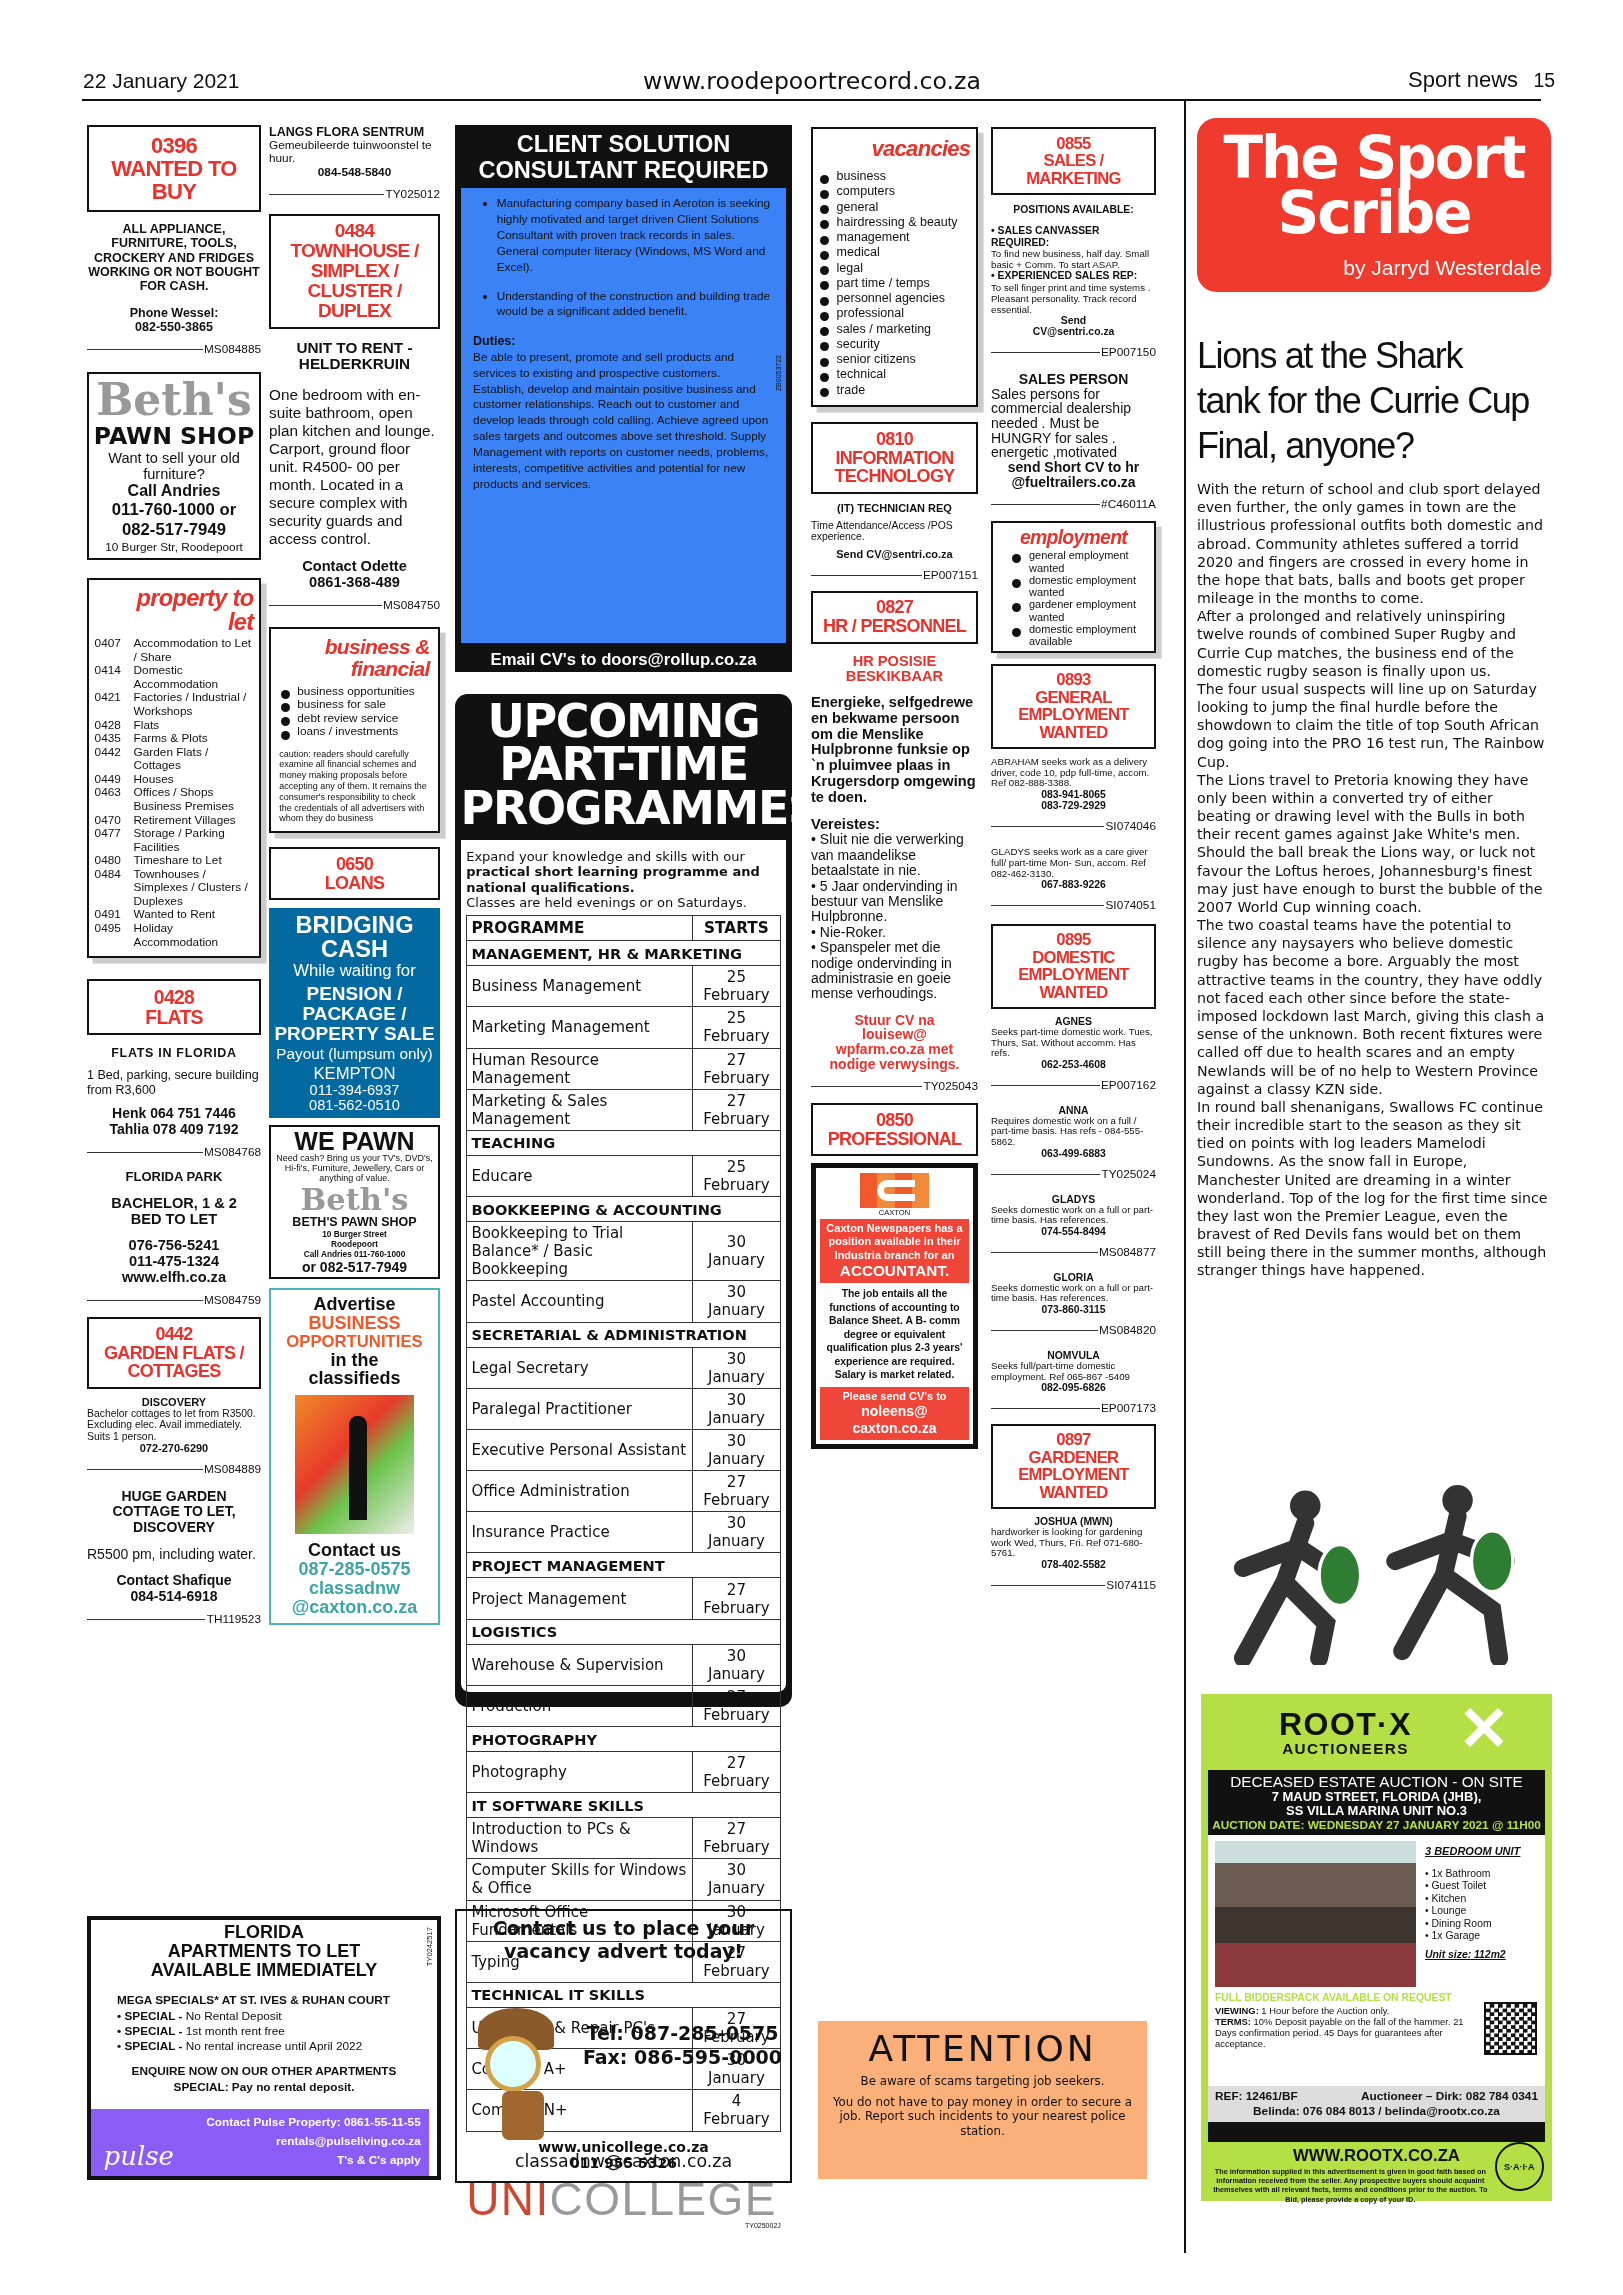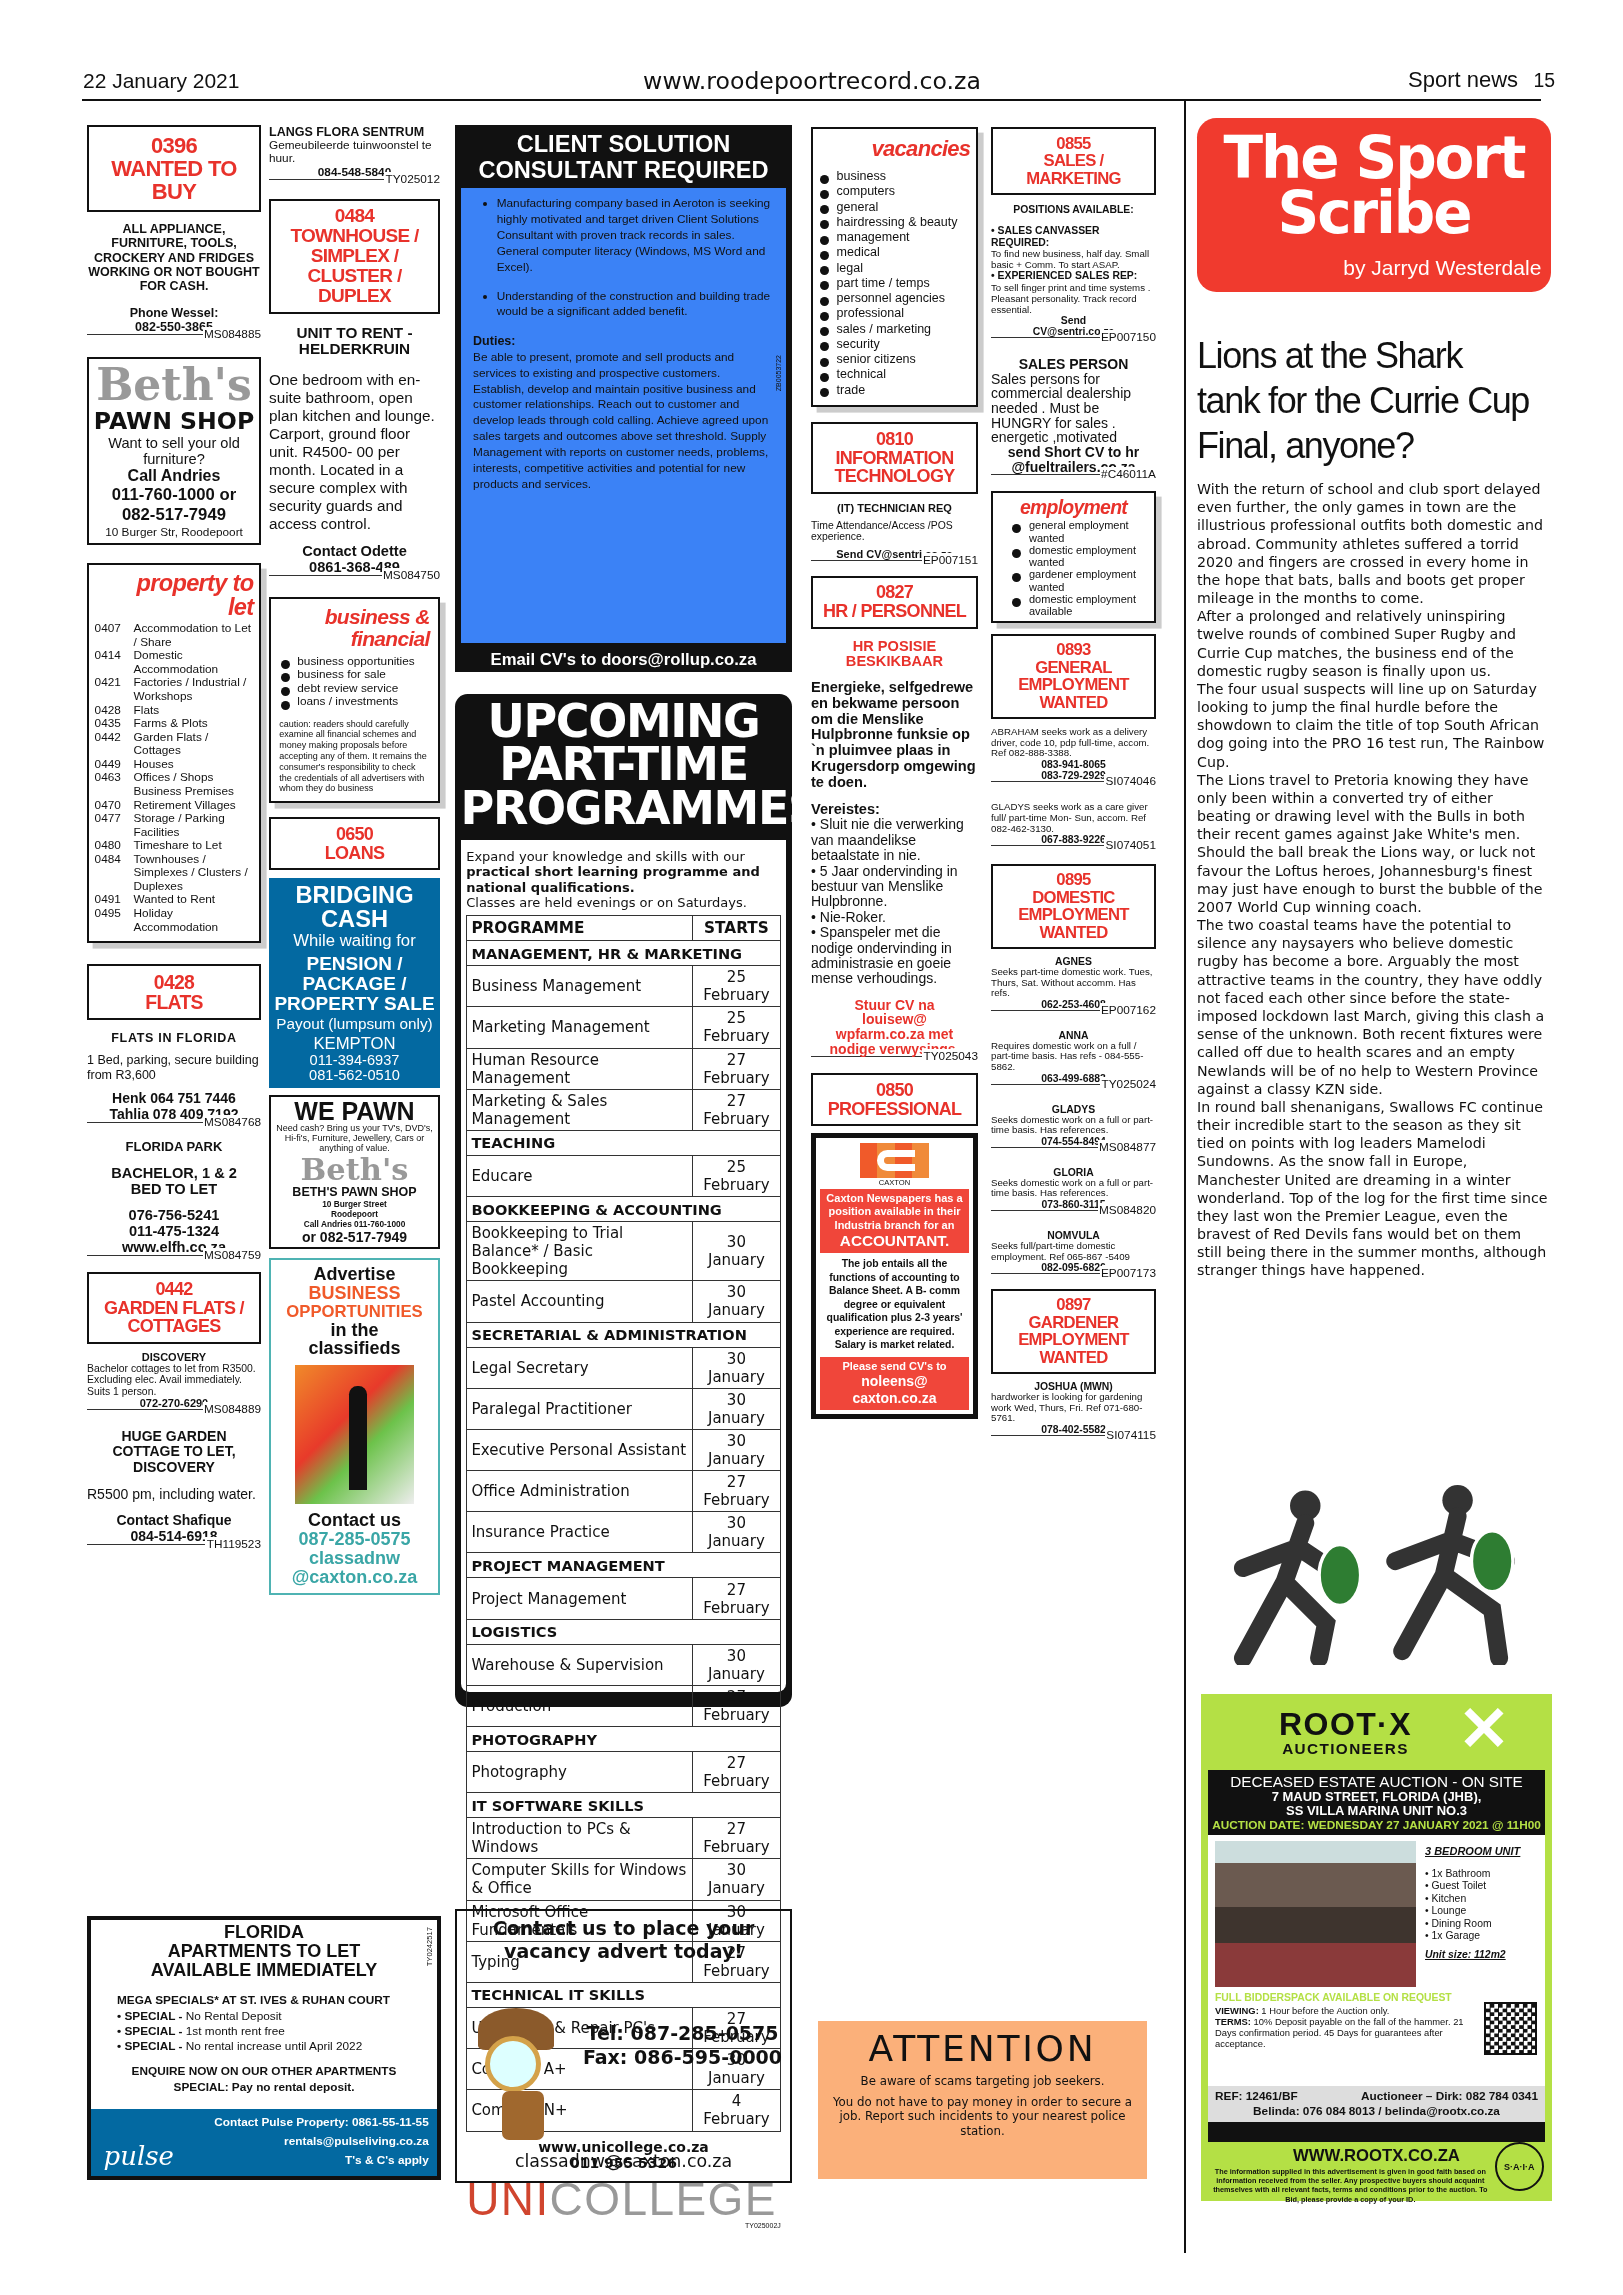--- a/index.html
+++ b/index.html
@@ -9,21 +9,21 @@
 .hdr-url{left:0;width:1624px;top:67px;text-align:center;font-size:23.6px;font-family:"DejaVu Sans",sans-serif}
 .hdr-right{right:69px;top:67px;font-size:22px}
 .hdr-right b{font-weight:normal;margin-left:15.3px;font-size:19.4px}
 .hdr-line{left:82px;top:99px;width:1459px;height:2.1px;background:#111}
 .vdiv{left:1184px;top:101px;width:2.1px;height:2152px;background:#111}
 .col{position:absolute}
 .redbox{border:2.8px solid #111;text-align:center;color:#e8322b;font-family:"Liberation Sans",sans-serif;font-weight:bold;padding:5.6px 2.8px;line-height:1.05;letter-spacing:-0.7px;transform-origin:top}
 .redbox .n{display:block}
 .c{text-align:center}
 .b{font-weight:bold}
-.ref{border-top:0.7px solid #333;text-align:right;font-size:11.8px;margin-top:0;line-height:1}
+.ref{border-top:0.7px solid #333;text-align:right;font-size:11.8px;margin-top:15px;line-height:1}
 .ref span{background:#fff;position:relative;top:-6.2px;padding-left:1.4px}
 .catbox{border:2.1px solid #111;box-shadow:5.6px 5.6px 0 #ccc;padding:7px 8.3px}
 .cat-title{color:#e8322b;font-weight:bold;font-style:italic;font-family:"Liberation Sans",sans-serif;text-align:right;letter-spacing:-0.7px}
 ul.dots{list-style:none}
 ul.dots li{position:relative;padding-left:18px}
 ul.dots li:before{content:"";position:absolute;left:1.4px;top:.45em;width:9px;height:9px;border-radius:50%;background:#111}
 .blk{background:#111;color:#fff}
 .prog-table{width:100%;border-collapse:collapse;font-family:"DejaVu Sans",sans-serif}
 .prog-table td{border:0.7px solid #333;padding:2.1px 4.2px;font-size:15px;height:25px}
 .prog-table td.d{text-align:center;width:28%}
@@ -229,21 +229,21 @@
   <div style="padding:14px 26px 0;font-size:11.8px;line-height:1.3">
     <div class="b">MEGA SPECIALS* AT ST. IVES &amp; RUHAN COURT</div>
     <div id="apt-specials">
         <div><b>• SPECIAL - </b><span>No Rental Deposit</span></div>
         <div><b>• SPECIAL - </b><span>1st month rent free</span></div>
         <div><b>• SPECIAL - </b><span>No rental increase until April 2022</span></div>
       </div>
     <div class="b c" style="margin-top:9.7px">ENQUIRE NOW ON OUR OTHER APARTMENTS</div>
     <div class="b c">SPECIAL: Pay no rental deposit.</div>
   </div>
-  <div style="position:absolute;left:0;right:0;bottom:0;height:67px;background:#0369a1;color:#fff;text-align:right;padding:4.2px 8.3px;font-weight:bold;font-size:11.8px;line-height:1.6">
+  <div style="position:absolute;left:0;right:8px;bottom:0;height:67px;background:#8b5cf6;color:#fff;text-align:right;padding:4.2px 8.3px;font-weight:bold;font-size:11.8px;line-height:1.6">
     <div>Contact Pulse Property: 0861-55-11-55</div>
     <div>rentals@pulseliving.co.za</div>
     <div>T's &amp; C's apply</div>
     <div style="position:absolute;left:12.5px;bottom:7px;font-family:'DejaVu Serif',serif;font-style:italic;font-size:26px;font-weight:normal;line-height:1">pulse</div>
   </div>
 </div>
 
 <div class="abs blk" style="left:455px;top:125px;width:337px;height:547px;padding:0 5.6px">
   <div style="text-align:center;font-weight:bold;font-size:23.6px;line-height:1.1;padding-top:7px">
     <div>CLIENT SOLUTION</div>

